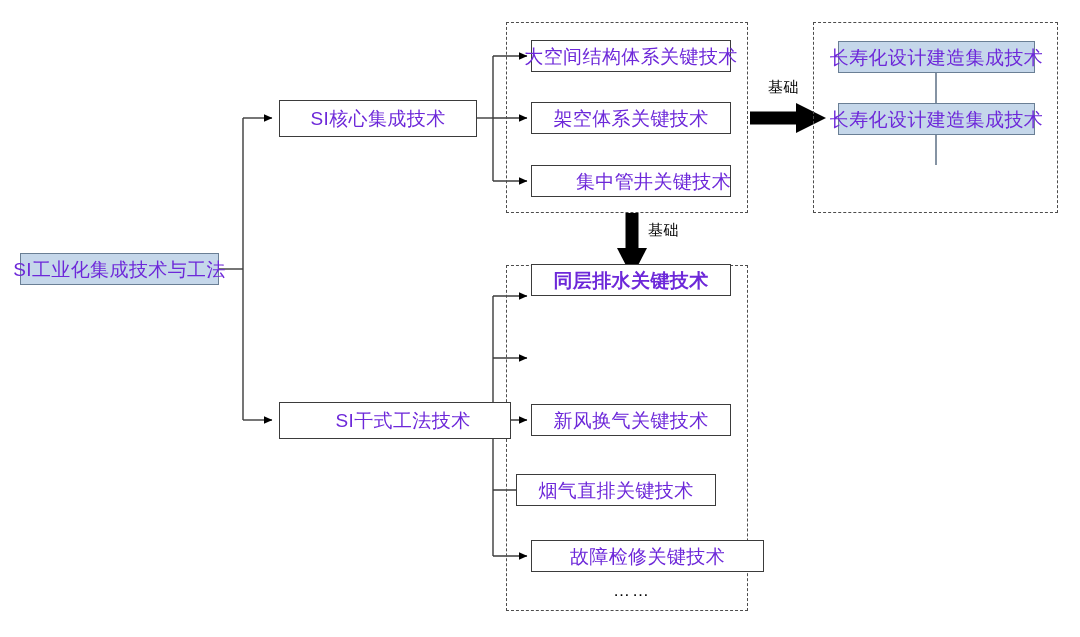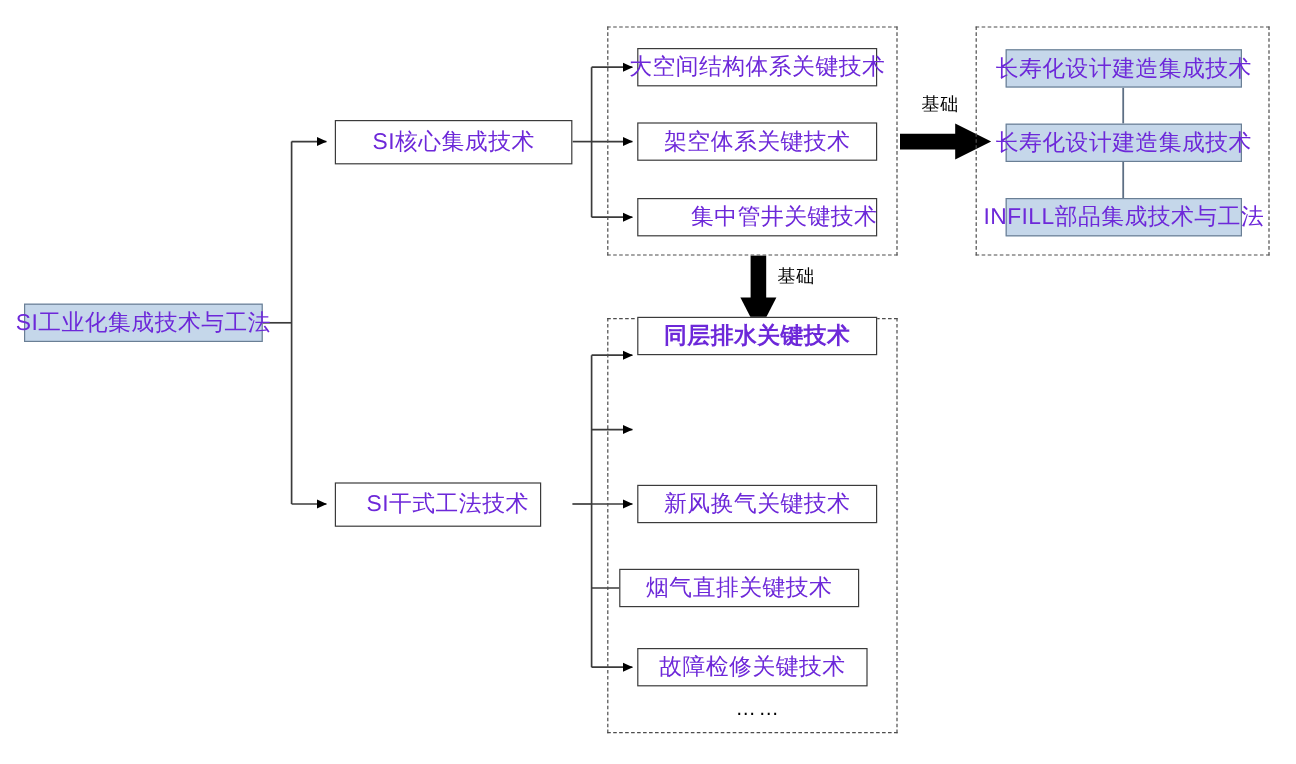--- a/index.html
+++ b/index.html
@@ -120,42 +120,41 @@
   <div class="dashed-group" style="left:506px; top:22px; width:242px; height:191px;"></div>
 
   <div class="dashed-group" style="left:813px; top:22px; width:245px; height:191px;"></div>
 
   <div class="dashed-group" style="left:506px; top:265px; width:242px; height:346px;"></div>
 
   <div class="node blue" style="left:20px; top:253px; width:199px; height:32px;">SI工业化集成技术与工法</div>
 
   <div class="node plain" style="left:279px; top:100px; width:198px; height:37px;">SI核心集成技术</div>
 
-  <div class="node plain" style="left:279px; top:402px; width:172px; height:37px;padding-left:16px;">SI干式工法技术</div>
+  <div class="node plain" style="left:279px; top:402px; width:232px; height:37px;padding-left:16px;">SI干式工法技术</div>
 
   <div class="node plain" style="left:531px; top:40px; width:200px; height:32px;">大空间结构体系关键技术</div>
 
   <div class="node plain" style="left:531px; top:102px; width:200px; height:32px;">架空体系关键技术</div>
 
   <div class="node plain" style="left:531px; top:165px; width:200px; height:32px;padding-left:45px;">集中管井关键技术</div>
 
   <div class="node plain" style="left:531px; top:264px; width:200px; height:32px;font-weight:bold;">同层排水关键技术</div>
 
 
   <div class="node plain" style="left:531px; top:404px; width:200px; height:32px;text-align:right;">新风换气关键技术</div>
 
   <div class="node plain" style="left:516px; top:474px; width:200px; height:32px;">烟气直排关键技术</div>
 
-  <div class="node plain" style="left:531px; top:540px; width:192px; height:32px;">故障检修关键技术</div>
+  <div class="node plain" style="left:531px; top:540px; width:233px; height:32px;">故障检修关键技术</div>
 
   <div class="ellipsis" style="left:604px; top:581px; width:56px; text-align:center;">……</div>
 
   <div class="node blue" style="left:838px; top:41px; width:197px; height:32px;">长寿化设计建造集成技术</div>
 
   <div class="node blue" style="left:838px; top:103px; width:197px; height:32px;">长寿化设计建造集成技术</div>
 
-  <div class="node blue" style="left:838px; top:165px; width:197px; height:32px;">INFILL部品集成技术与工法</div>
 
   <div class="edge-label" style="left:768px; top:78px;">基础</div>
 
   <div class="edge-label" style="left:648px; top:221px;">基础</div>
 
 </div>
 
 </body></html>

